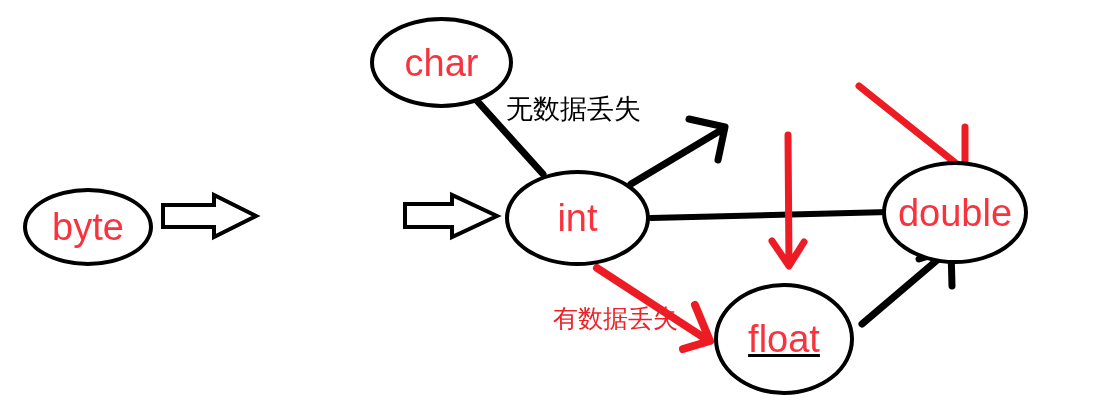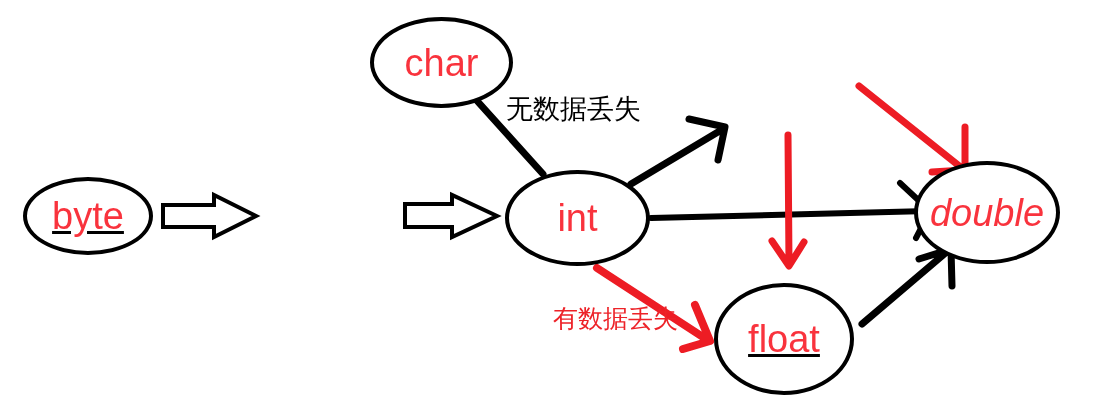--- a/index.html
+++ b/index.html
@@ -35,26 +35,26 @@
     display: flex;
     align-items: center;
     justify-content: center;
   }
   .node span {
     color: var(--node-text);
     font-size: 38px;
     line-height: 1;
     white-space: nowrap;
   }
-  .node-byte   { left: 23px;  top: 177px; width: 130px; height: 78px; text-decoration: underline; }
+  .node-byte   { left: 23px;  top: 188px; width: 130px; height: 78px; }
   .node-short  { left: 261px; top: 176px; width: 128px; height: 78px; }
   .node-char   { left: 370px; top: 17px;  width: 143px; height: 91px; }
   .node-int    { left: 505px; top: 170px; width: 145px; height: 96px; }
   .node-long   { left: 723px; top: 33px;  width: 143px; height: 112px; }
-  .node-double { left: 914px; top: 161px; width: 146px; height: 103px; font-style: italic; }
+  .node-double { left: 882px; top: 161px; width: 146px; height: 103px; }
   .node-float  { left: 714px; top: 283px; width: 140px; height: 112px; text-decoration: underline; }
   .annotation {
     position: absolute;
     white-space: nowrap;
     line-height: 1;
   }
   .annotation-no-loss {
     left: 494px; top: 96px;
     font-size: 27px;
     color: var(--black-ink);

